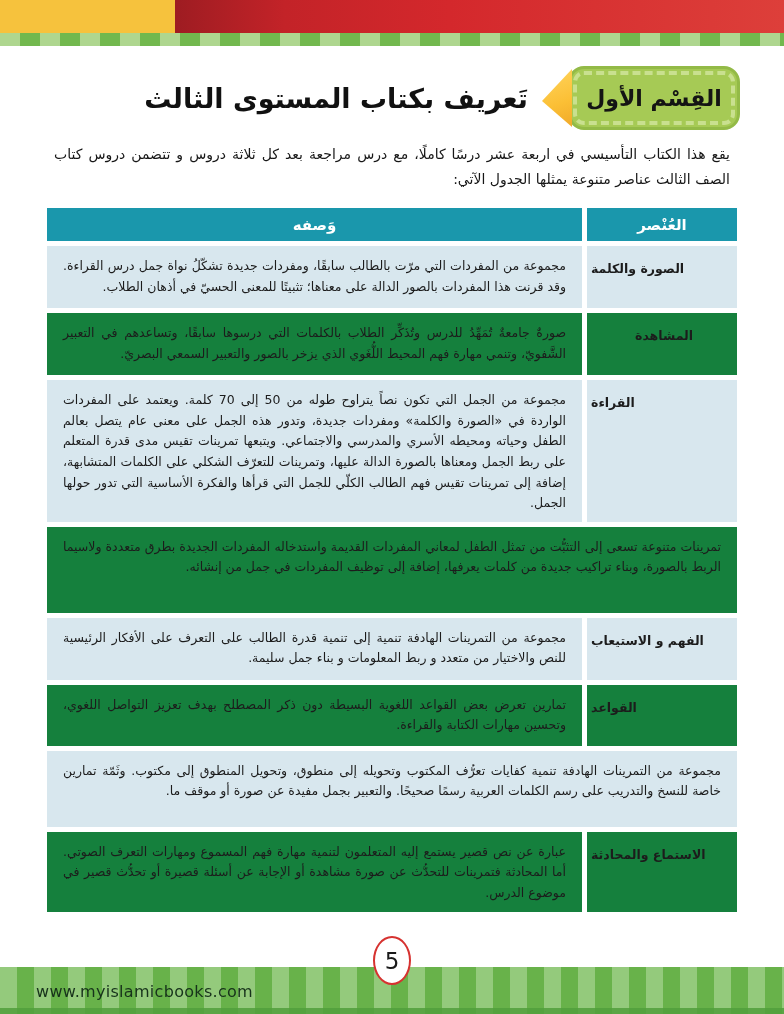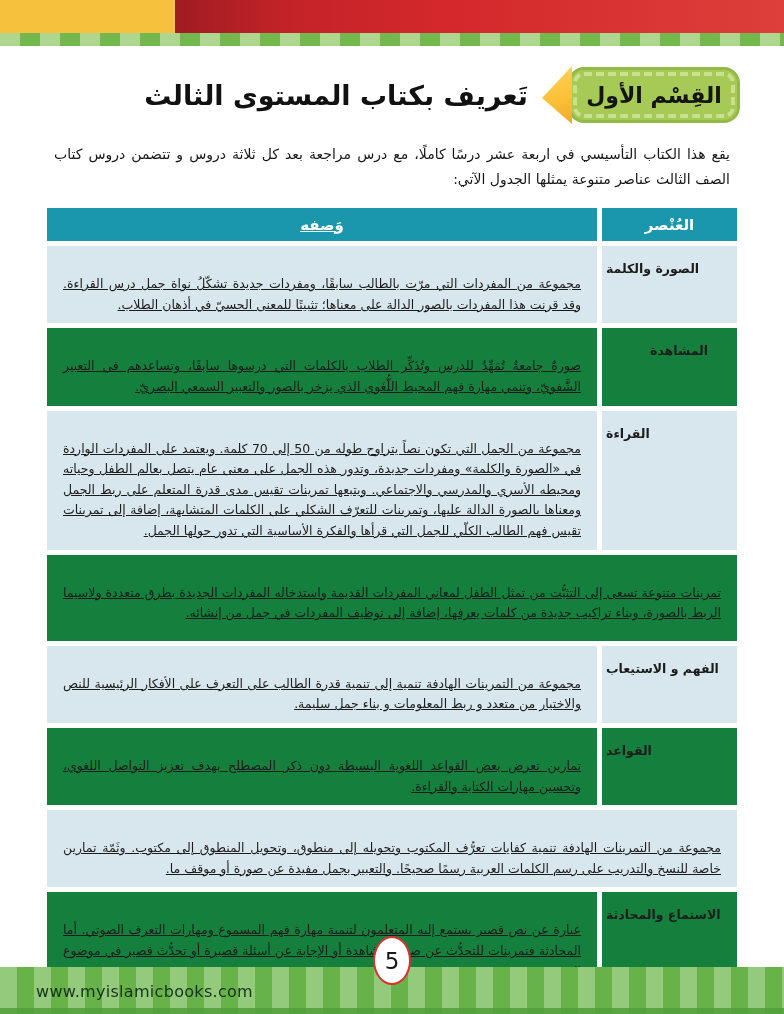--- a/index.html
+++ b/index.html
@@ -19,21 +19,21 @@
     background: linear-gradient(90deg, #9e1c22 0%, #c32328 18%, #d4282c 45%, #dd3f3a 100%); }
   .top-checker { position: absolute; top: 33px; left: 0; right: 0; height: 13px;
     background: repeating-linear-gradient(to right, #aed68f 0 20px, #72b84e 20px 40px); }
 
   
   .header-row {
     position: absolute; top: 66px; right: 44px; left: 44px;
     direction: rtl; display: flex; align-items: center;
   }
   .section-badge {
-    position: relative; width: 172px; height: 56px; flex: 0 0 auto;
+    position: relative; width: 172px; height: 64px; flex: 0 0 auto;
     background: #a6ca55; border: 3px solid #93ba47; border-radius: 16px;
     display: flex; align-items: center; justify-content: center;
   }
   .section-badge::before {
     content: ""; position: absolute; inset: 2px; border-radius: 11px;
     border: 4px dashed #c9e08f; pointer-events: none;
   }
   .section-badge .badge-label {
     font-size: 22px; font-weight: bold; color: #141414; position: relative; z-index: 1;
   }
@@ -54,27 +54,27 @@
   
   .content-table {
     position: absolute; top: 208px; right: 47px; left: 47px;
     direction: rtl;
   }
   .trow { display: flex; gap: 5px; margin-bottom: 5px; }
   .th-cell {
     background: #1a97ac; color: #ffffff; font-weight: bold; font-size: 15px;
     display: flex; align-items: center; justify-content: center; height: 33px;
   }
-  .col-element { width: 135px; flex: 0 0 auto; }
-  .col-desc { flex: 1; text-decoration: underline; }
+  .col-element { width: 150px; flex: 0 0 auto; }
+  .col-desc { flex: 1; }
   .cell {
     font-size: 12.5px; line-height: 1.65; color: #1c1c1c;
   }
   .cell.col-element { text-align: left; padding: 13px 4px 8px; font-weight: bold; }
-  .cell.col-desc { text-align: justify; padding: 28px 16px 8px; }
+  .cell.col-desc { text-align: justify; padding: 10px 16px 8px; }
   .trow.odd  .cell { background: #d8e7ee; }
   .trow.even .cell { background: #15803d; }
 
   
   .bottom-bar {
     position: absolute; bottom: 0; left: 0; right: 0; height: 47px;
     background: repeating-linear-gradient(to right, #94ca7c 0 17px, #68b24a 17px 34px);
   }
   .bottom-bar::after {
     content: ""; position: absolute; bottom: 0; left: 0; right: 0; height: 6px;

